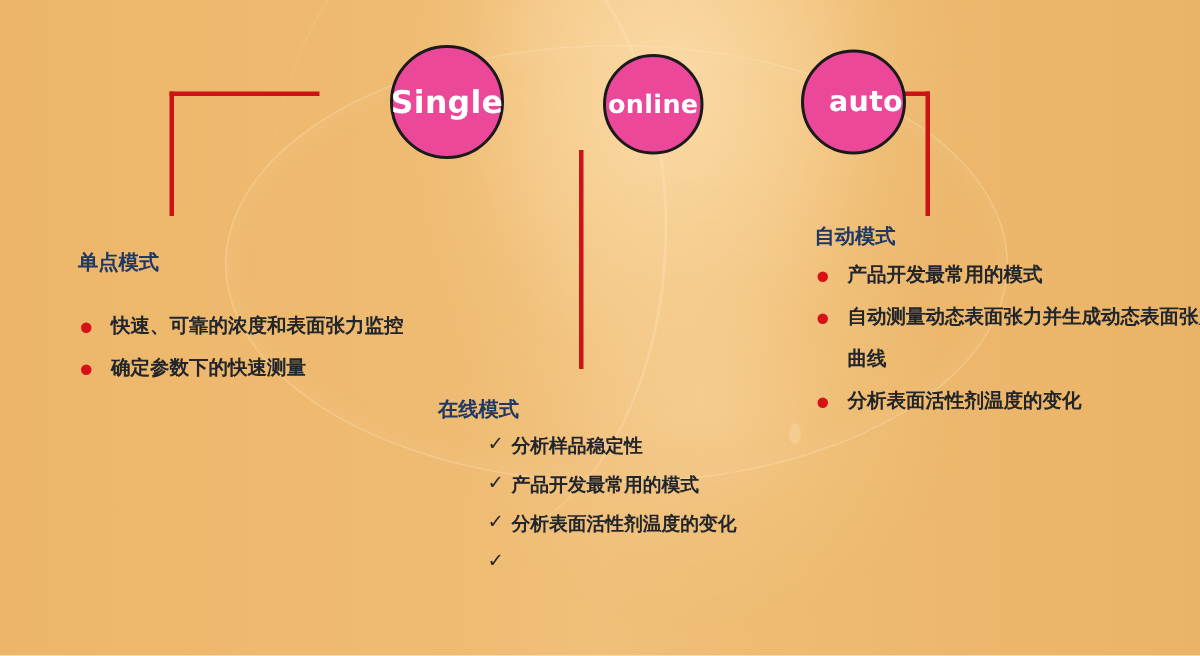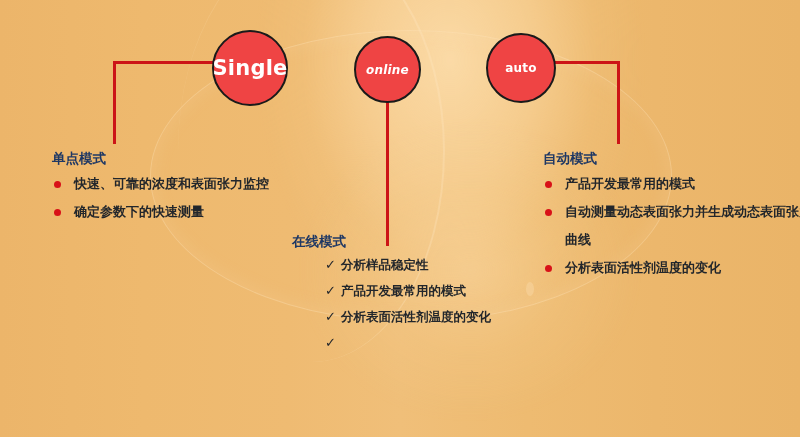--- a/index.html
+++ b/index.html
@@ -85,33 +85,34 @@
   
   .conn {
     position: absolute;
     background: #cc1417;
   }
 
   
   .circle {
     position: absolute;
     border-radius: 50%;
-    background: #ef4444;
+    background: #ec4899;
     border: 2px solid #1a1a1a;
     color: #ffffff;
     display: flex;
     align-items: center;
     justify-content: center;
     font-weight: bold;
     letter-spacing: 0.2px;
     box-sizing: border-box;
+    margin-left: 48px;
   }
   .circle.single { left: 212px; top: 30px;  width: 76px; height: 76px; font-size: 21px; }
-  .circle.online { left: 354px; top: 36px;  width: 67px; height: 67px; font-size: 12px; font-style: italic; }
-  .circle.auto   { left: 486px; top: 33px;  width: 70px; height: 70px; font-size: 12px; }
+  .circle.online { left: 354px; top: 36px;  width: 67px; height: 67px; font-size: 17px; }
+  .circle.auto   { left: 486px; top: 33px;  width: 70px; height: 70px; font-size: 19px; justify-content: flex-end; }
 
   
   .block {
     position: absolute;
     color: #1f3864;
   }
   .block-heading {
     font-size: 13.5px;
     font-weight: bold;
     color: #1f3864;
@@ -160,25 +161,25 @@
   }
   .check-mark {
     flex: 0 0 auto;
     width: 16px;
     color: #22262b;
     font-size: 13px;
     font-weight: normal;
   }
 
   
-  #block-single { left: 52px;  top: 149px; width: 260px; }
-  #block-online { left: 292px; top: 232px; width: 262px; }
+  #block-single { left: 52px;  top: 166px; width: 260px; }
+  #block-online { left: 292px; top: 264px; width: 262px; }
   #block-auto   { left: 543px; top: 149px; width: 272px; }
 
-  #block-single .item-list { margin-top: 3px; }
+  #block-single .item-list { margin-top: 20px; }
   #block-online .item-list { margin-top: 2px; }
   #block-auto  .item-list  { margin-top: 3px; }
 
   .clip-right { overflow: hidden; }
 </style>
 </head>
 <body>
 
 <div id="canvas">
 

